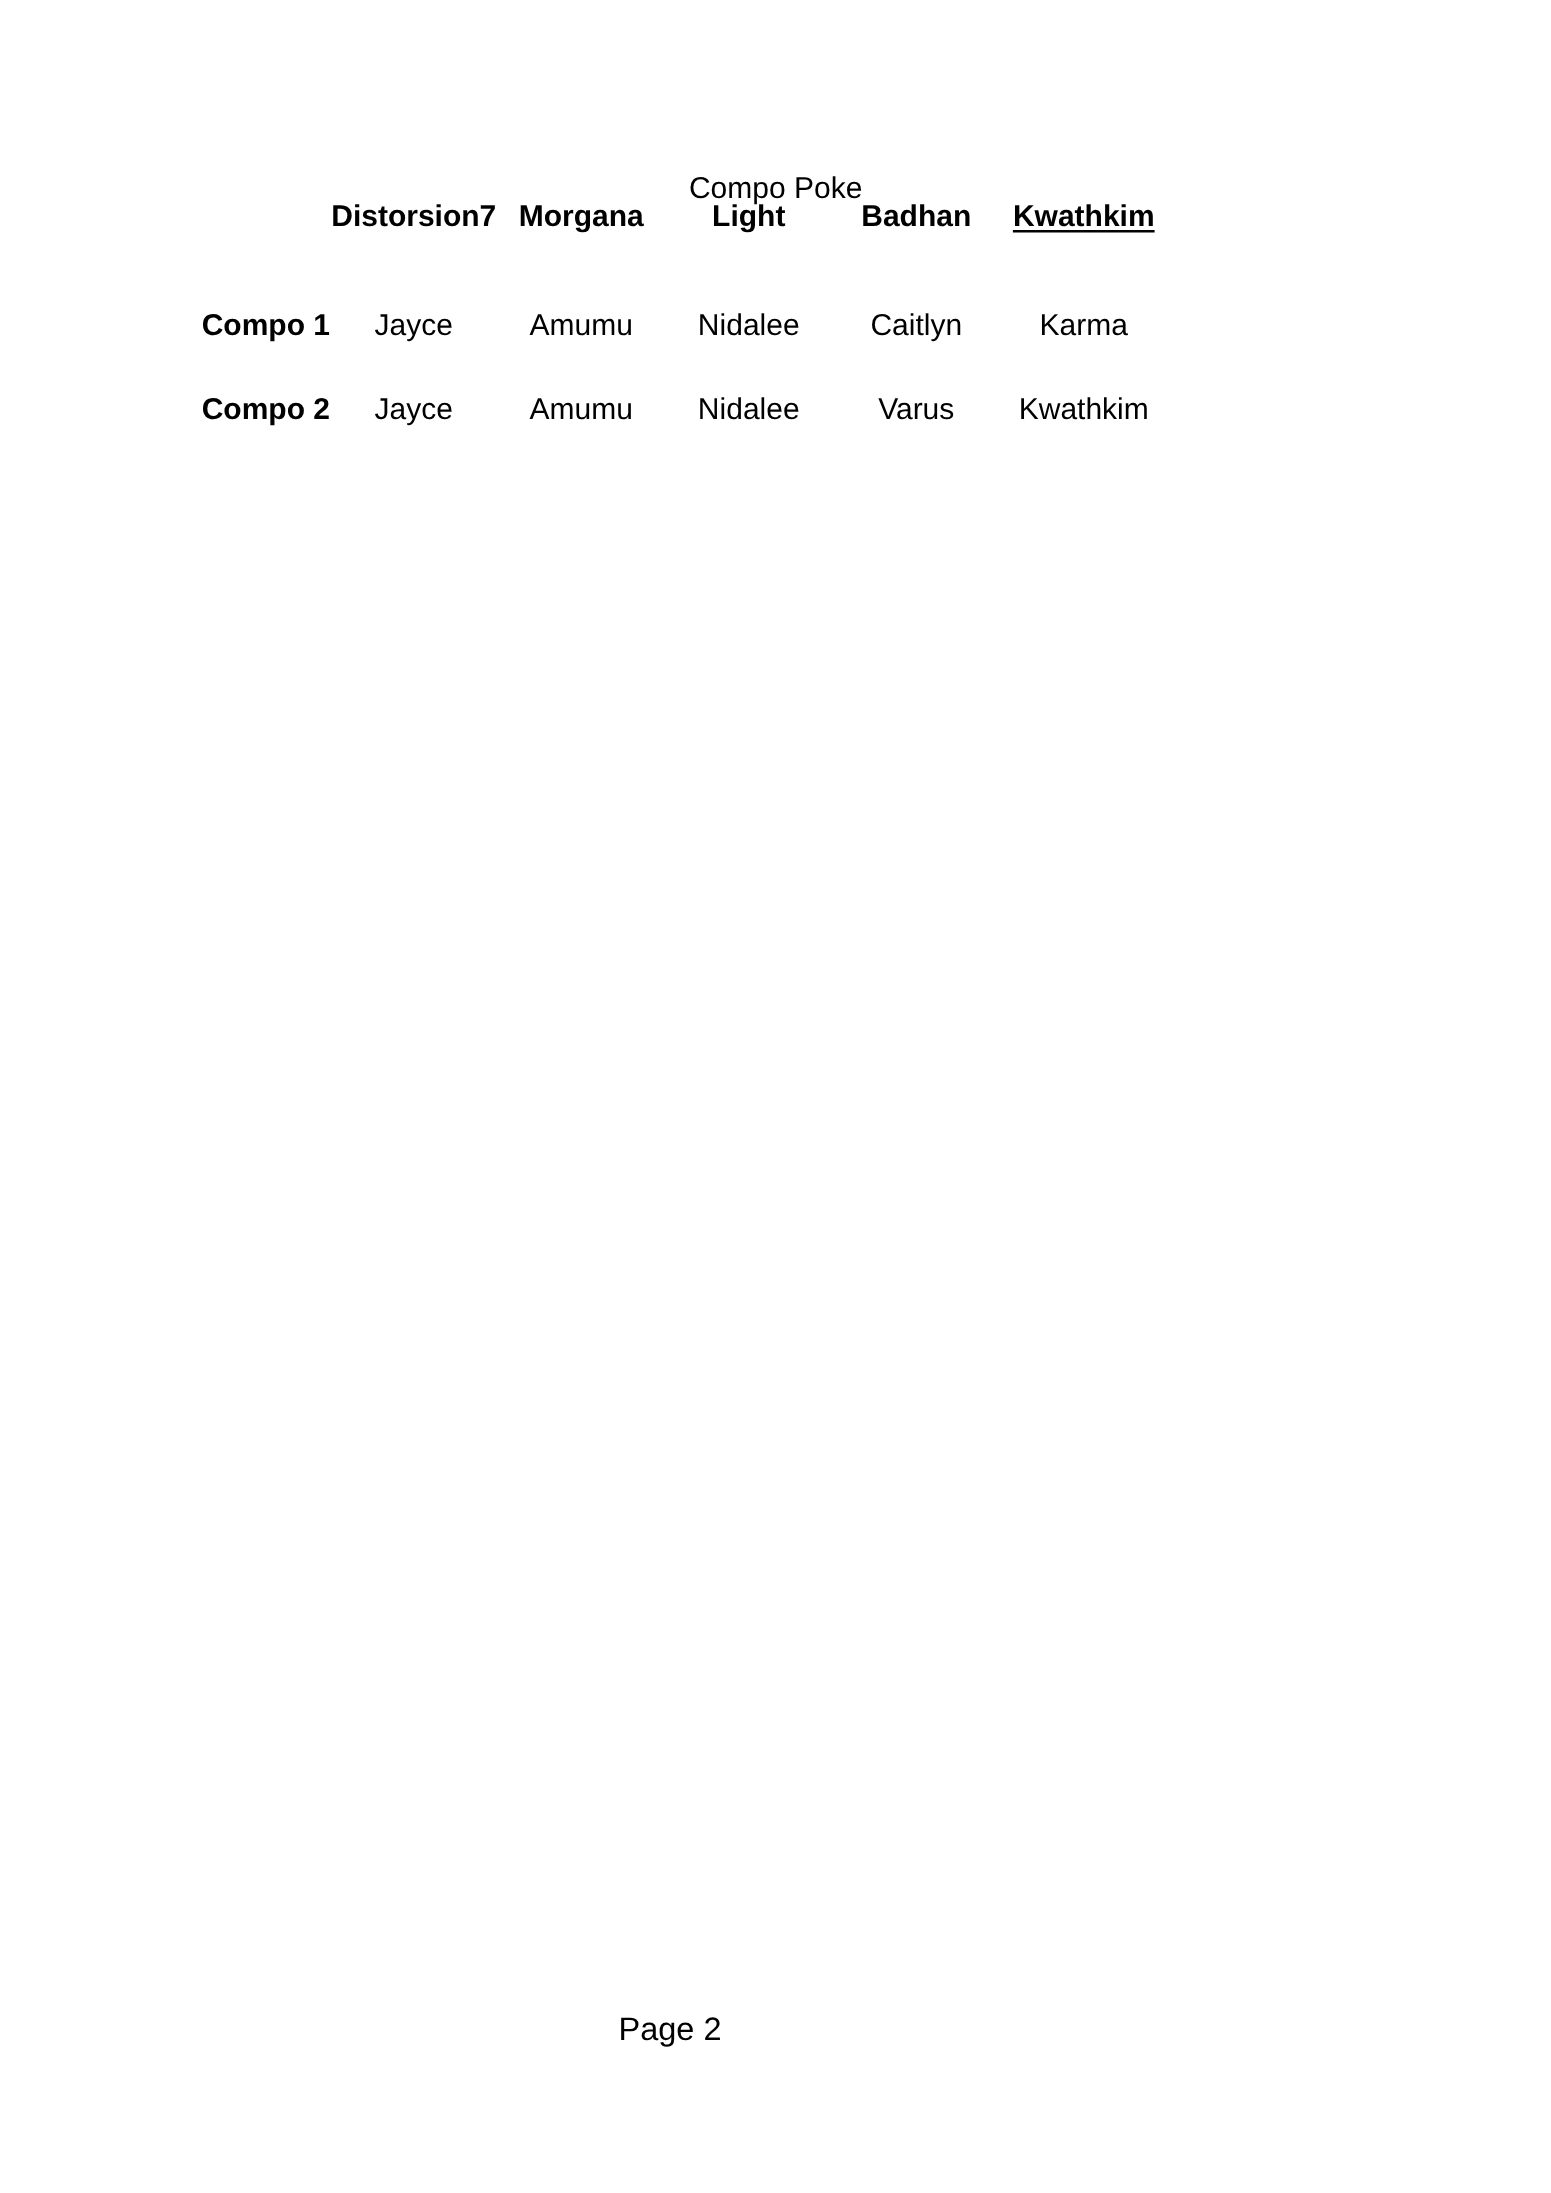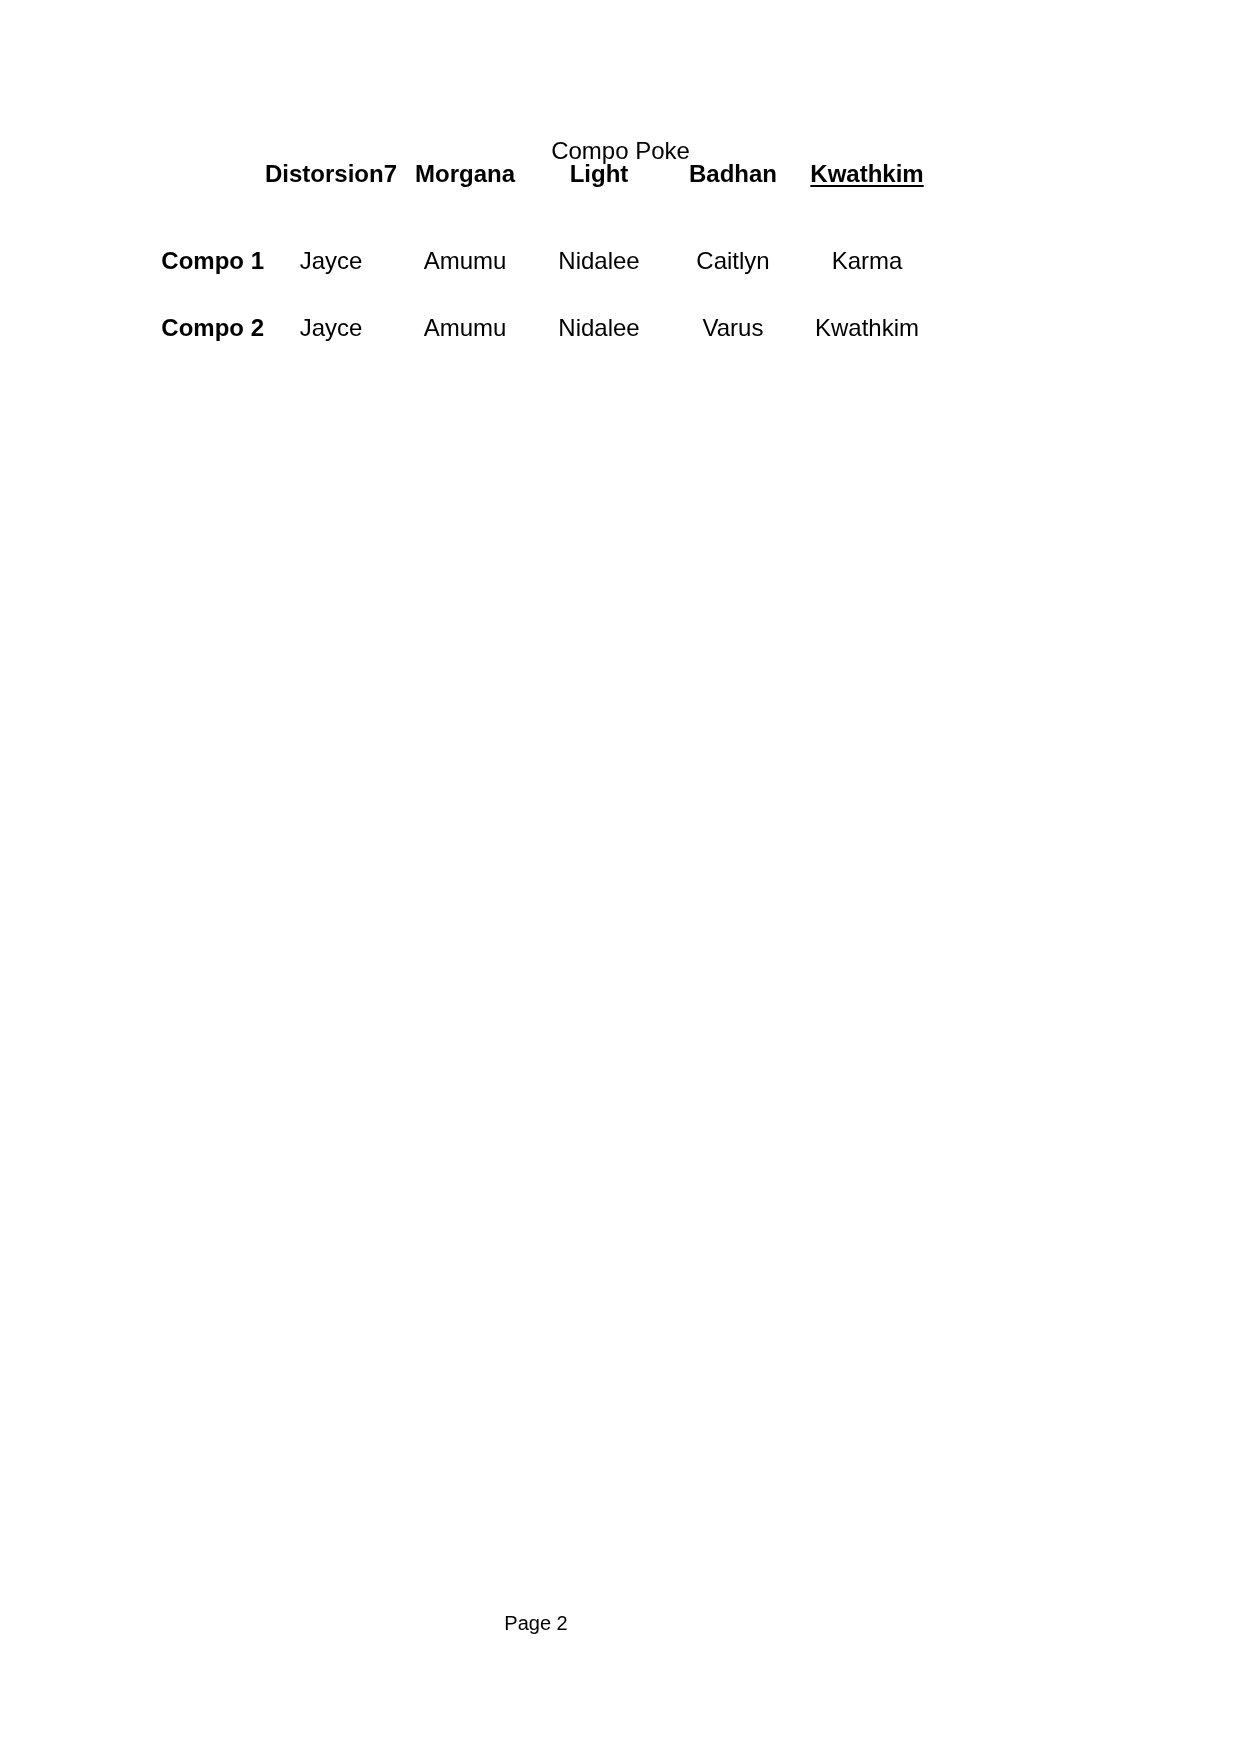--- a/index.html
+++ b/index.html
@@ -43,21 +43,21 @@
   .row-label        { text-align: right; font-weight: 700; }
   .cell             { text-align: center; font-weight: 400; }
   .header-row .cell { font-weight: 700; }
   .underlined       { text-decoration: underline; text-underline-offset: 3px; text-decoration-thickness: 2px; }
   .page-footer {
     position: absolute;
     top: 1609px;
     left: 0;
     width: 1072px;
     text-align: center;
-    font-size: 20px;
+    font-size: 26px;
     line-height: 28px;
     font-weight: 400;
   }
 </style>
 </head>
 <body>
 
 <div class="doc-title">Compo Poke</div>
 
 <div class="trow header-row">

